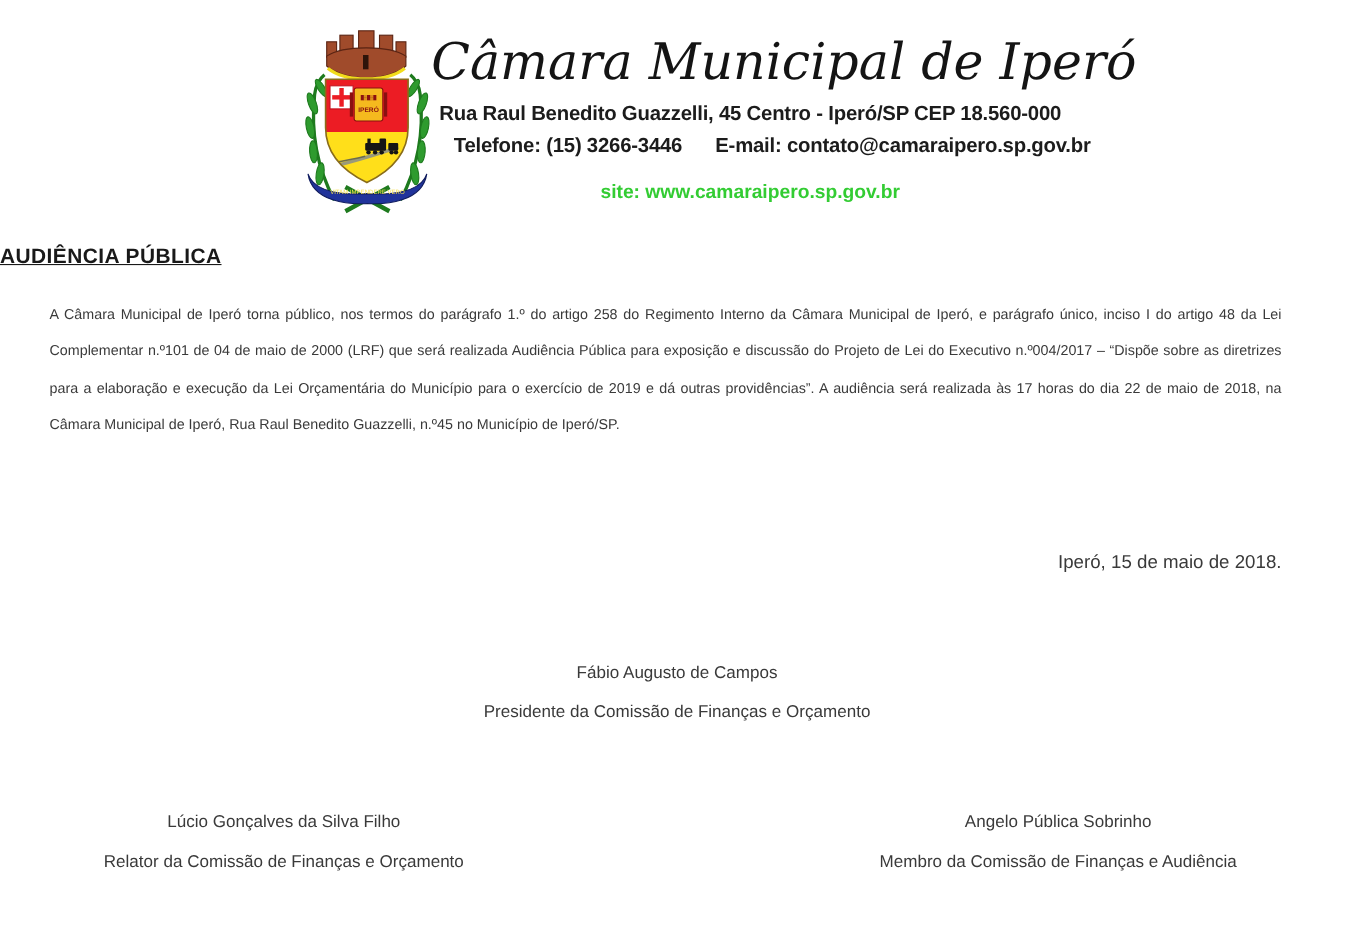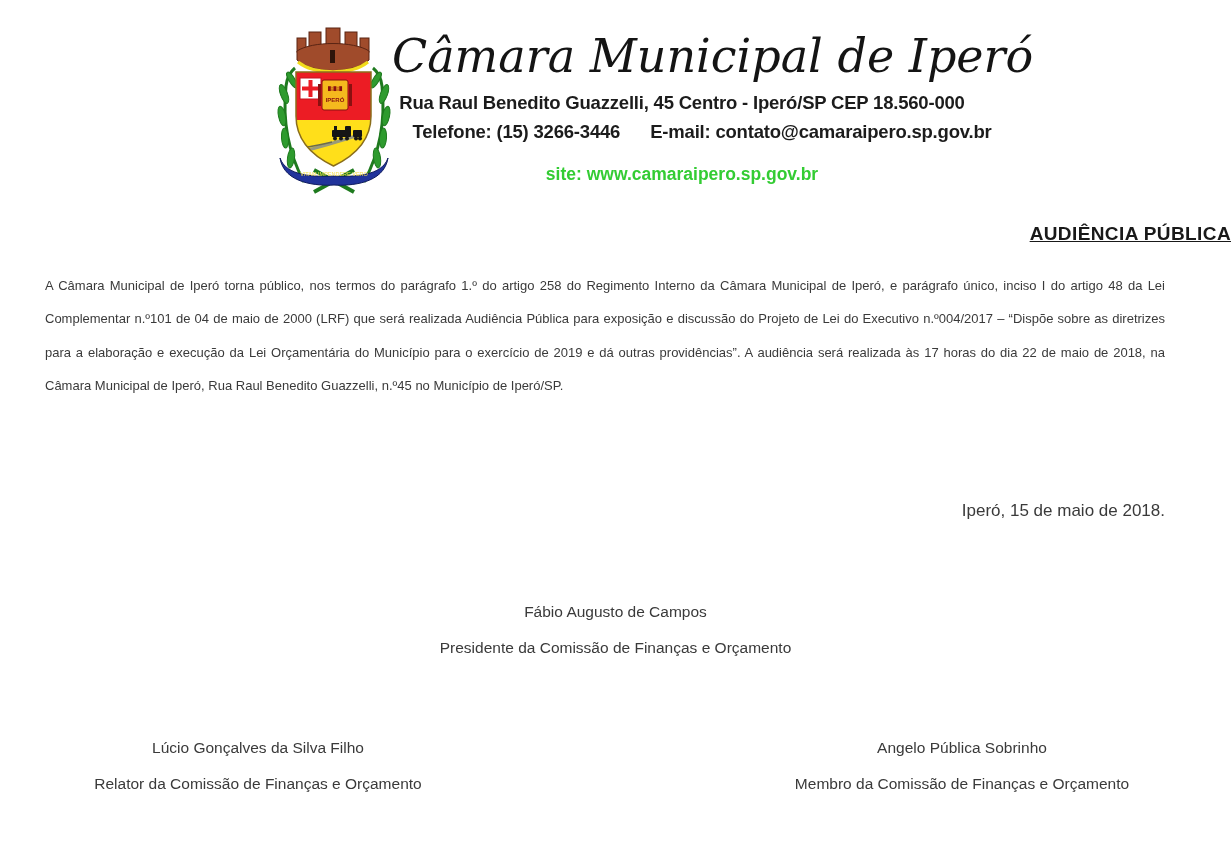--- a/index.html
+++ b/index.html
@@ -33,21 +33,21 @@
     display:flex;justify-content:center;gap:30px;
     font-weight:bold;font-size:18.5px;color:#1c1c1c;
     letter-spacing:-0.2px;margin-top:7px;white-space:nowrap;margin-left:40px;
   }
   .site-line{
     font-weight:bold;font-size:17.5px;margin-top:21px;white-space:nowrap;
   }
   
   .doc-title{
     position:absolute;top:223px;left:0;width:100%;
-    text-align:right;font-size:19px;font-weight:bold;
+    text-align:left;font-size:19px;font-weight:bold;
     letter-spacing:0.4px;color:#191919;
   }
   .doc-title span{text-decoration:underline;}
   .body-text{
     position:absolute;left:45px;top:269px;width:1120px;
     font-size:13px;line-height:33.4px;
     text-align:justify;text-justify:inter-word;
     color:#3a3a3a;
   }
   .date-line{
@@ -169,16 +169,16 @@
     <div class="sig-role">Relator da Comissão de Finanças e Orçamento</div>
   </div>
 
   <div class="sig sig-center">
     <div class="sig-name">Fábio Augusto de Campos</div>
     <div class="sig-role">Presidente da Comissão de Finanças e Orçamento</div>
   </div>
 
   <div class="sig sig-right">
     <div class="sig-name">Angelo Pública Sobrinho</div>
-    <div class="sig-role">Membro da Comissão de Finanças e Orçamento</div>
+    <div class="sig-role">Membro da Comissão de Finanças e Audiência</div>
   </div>
 
 </div>
 
 </body></html>

